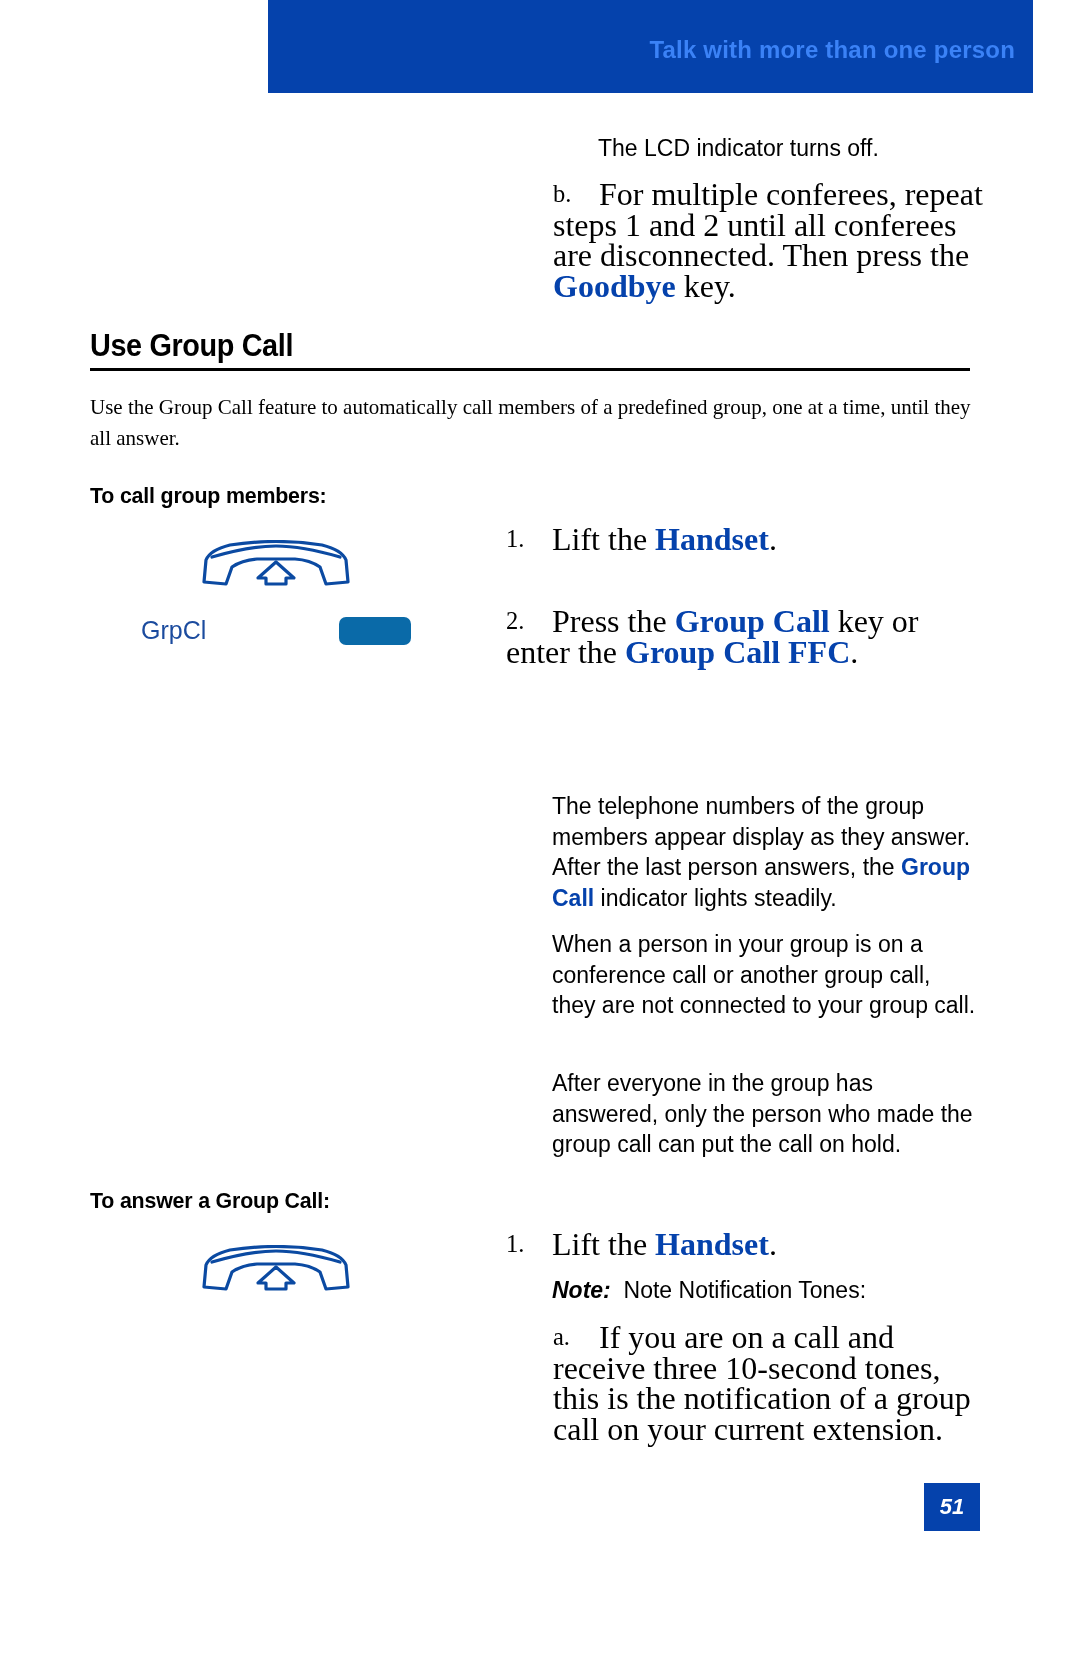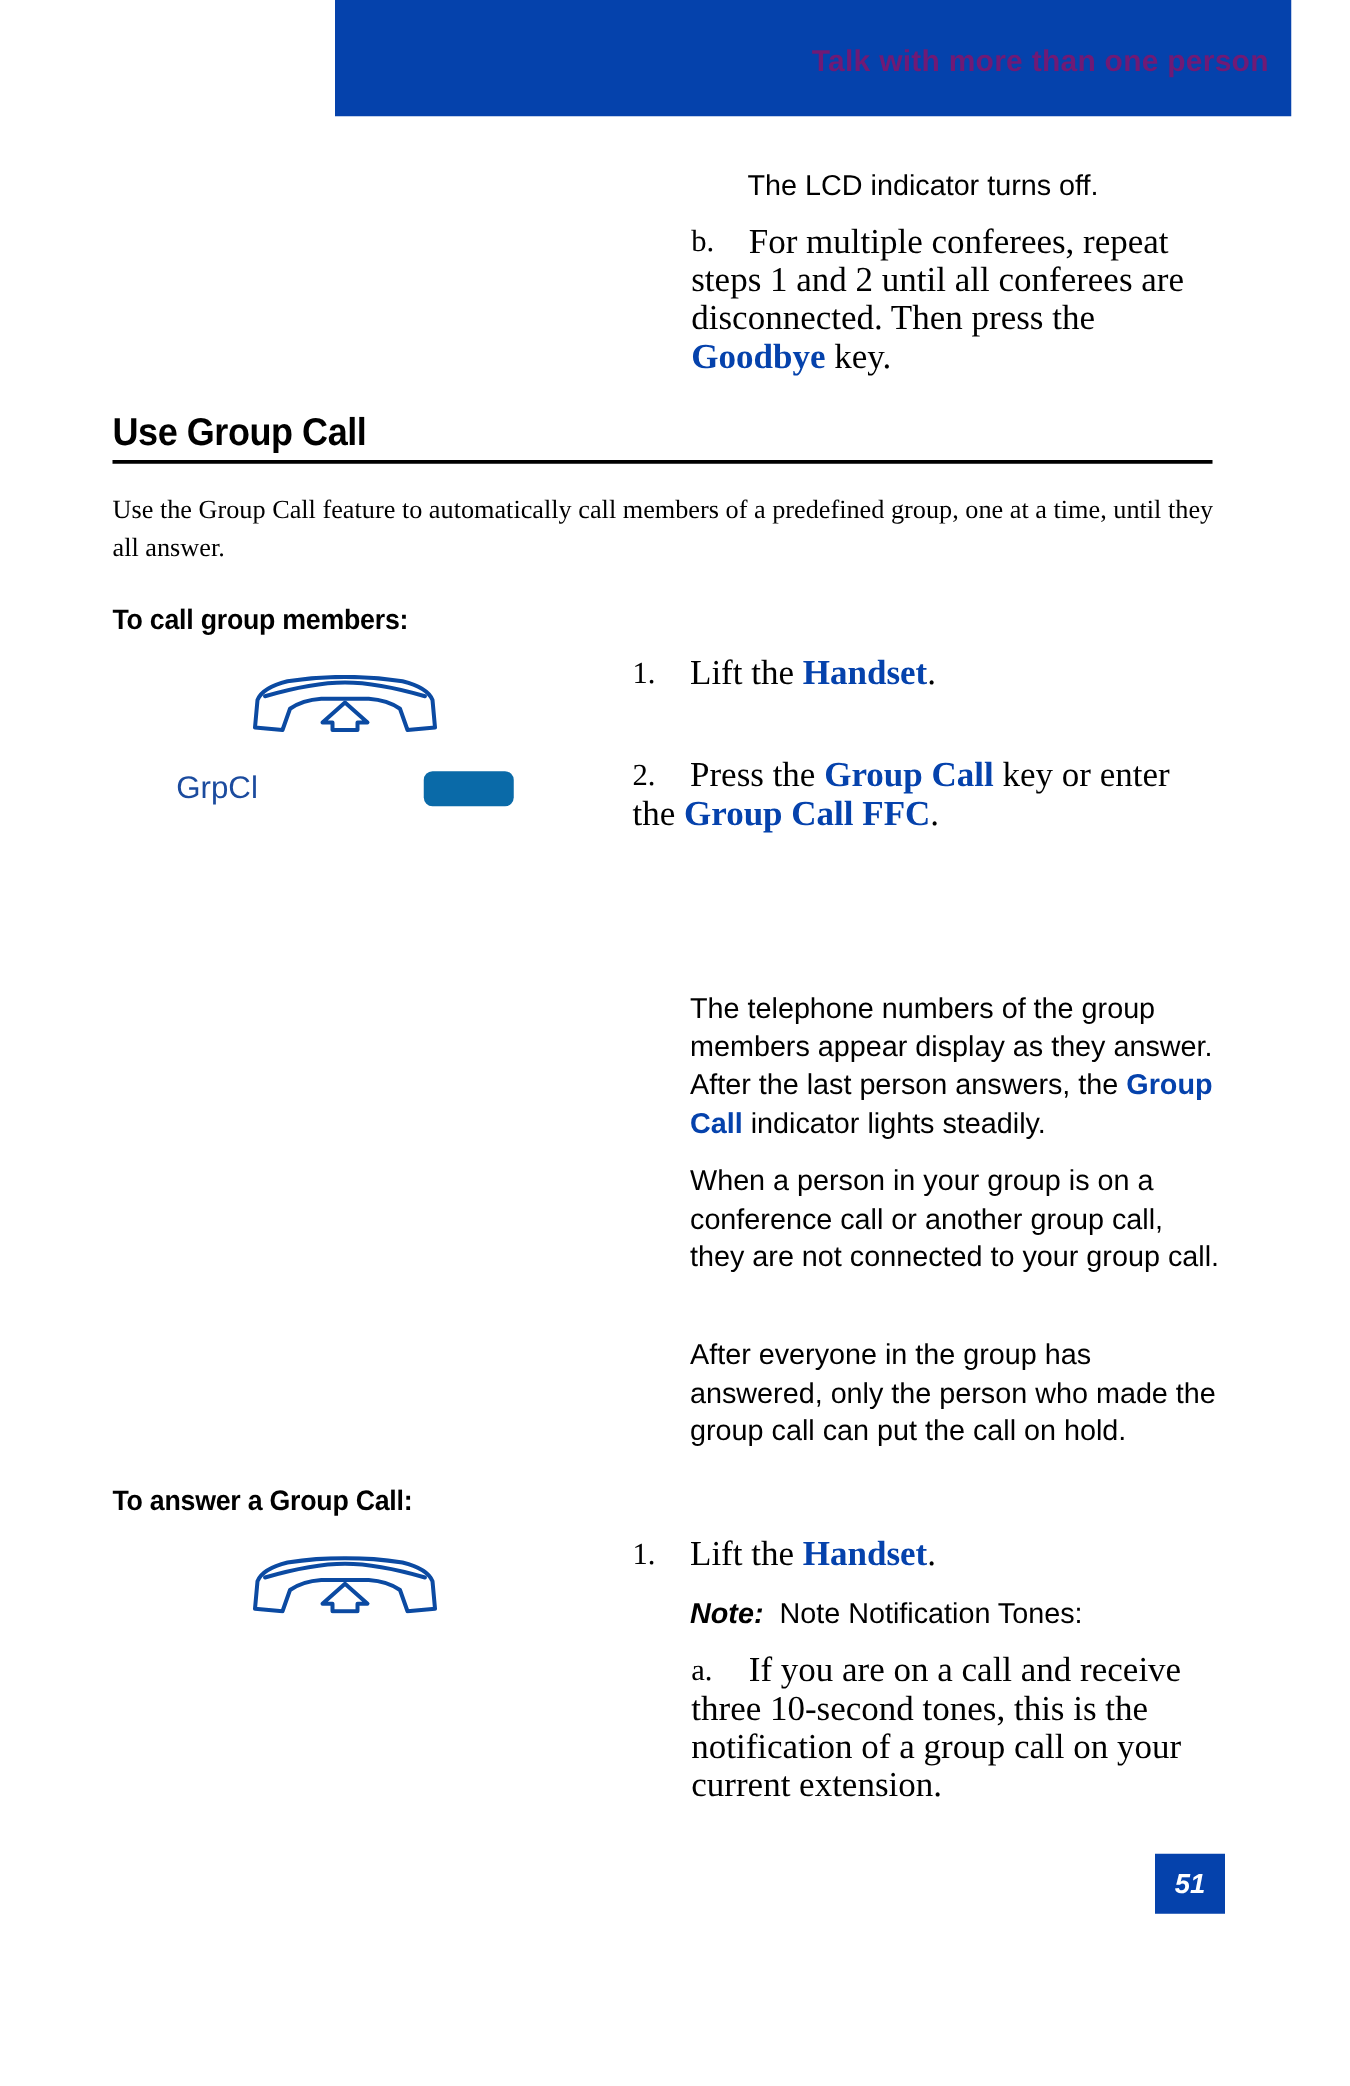--- a/index.html
+++ b/index.html
@@ -21,21 +21,21 @@
     left: 268px;
     top: 0px;
     width: 765px;
     height: 93px;
     background: #0542ac;
   }
   .header-title {
     position: absolute;
     right: 65px;
     top: 36px;
-    color: #701a75;
+    color: #3b82f6;
     font-family: "Liberation Sans", "DejaVu Sans", sans-serif;
     font-weight: bold;
     font-size: 24px;
     letter-spacing: 0.2px;
     white-space: nowrap;
   }
 
   
   .page {
     position: absolute;
@@ -101,21 +101,21 @@
     width: 42px;
     text-align: left;
     font-family: "Liberation Serif", "DejaVu Serif", serif;
     font-size: 24.5px;
     line-height: 30.5px;
     color: #000;
   }
   .item .content {
     margin-left: 46px;
     font-family: "Liberation Serif", "DejaVu Serif", serif;
-    font-size: 28px;
+    font-size: 32px;
     line-height: 30.5px;
     color: #000;
   }
   .para {
     position: absolute;
     font-family: Liberation Sans, sans-serif;
     font-size: 23px;
     line-height: 30.5px;
     color: #000;
   }

